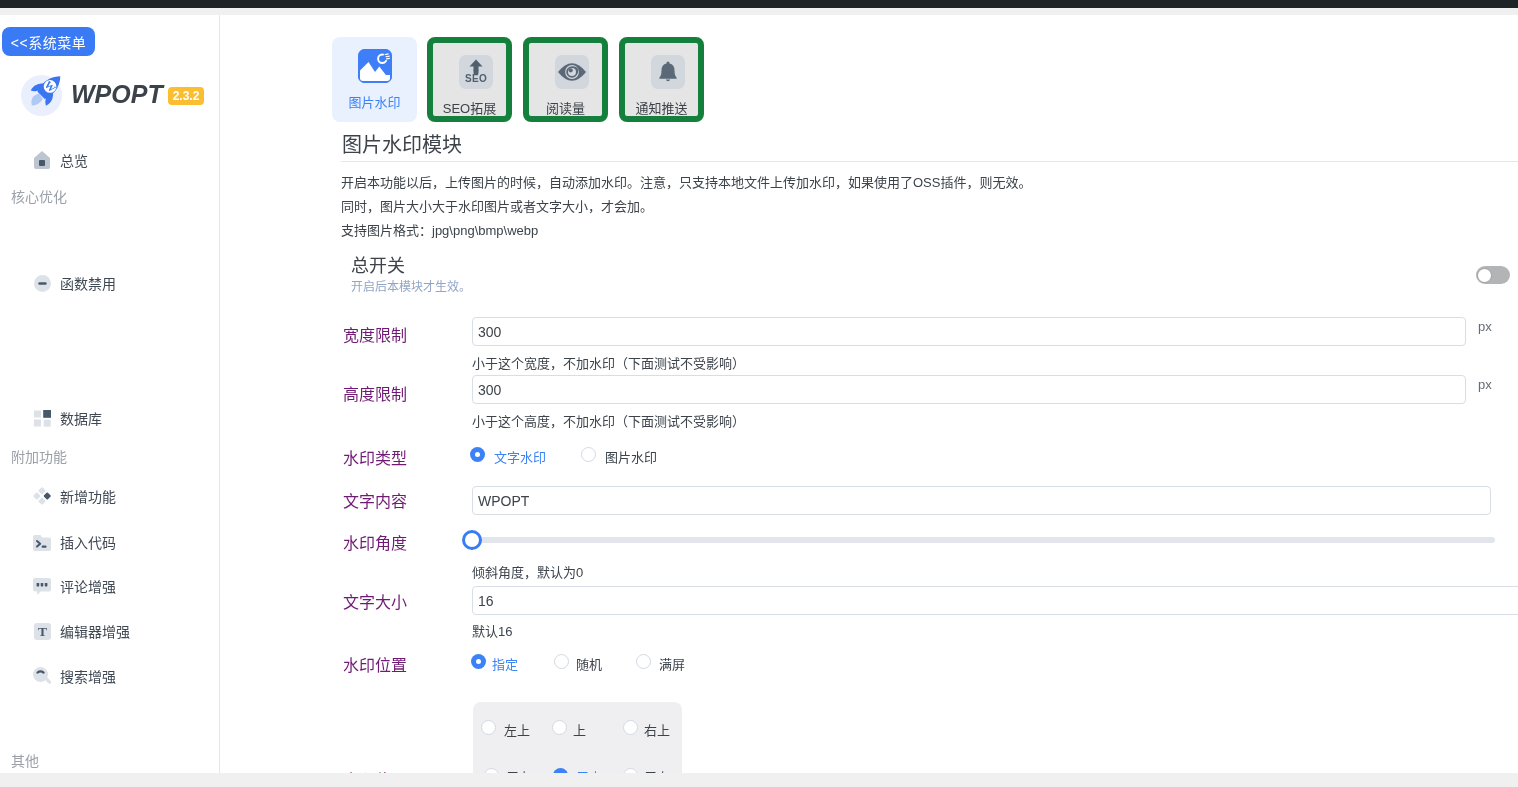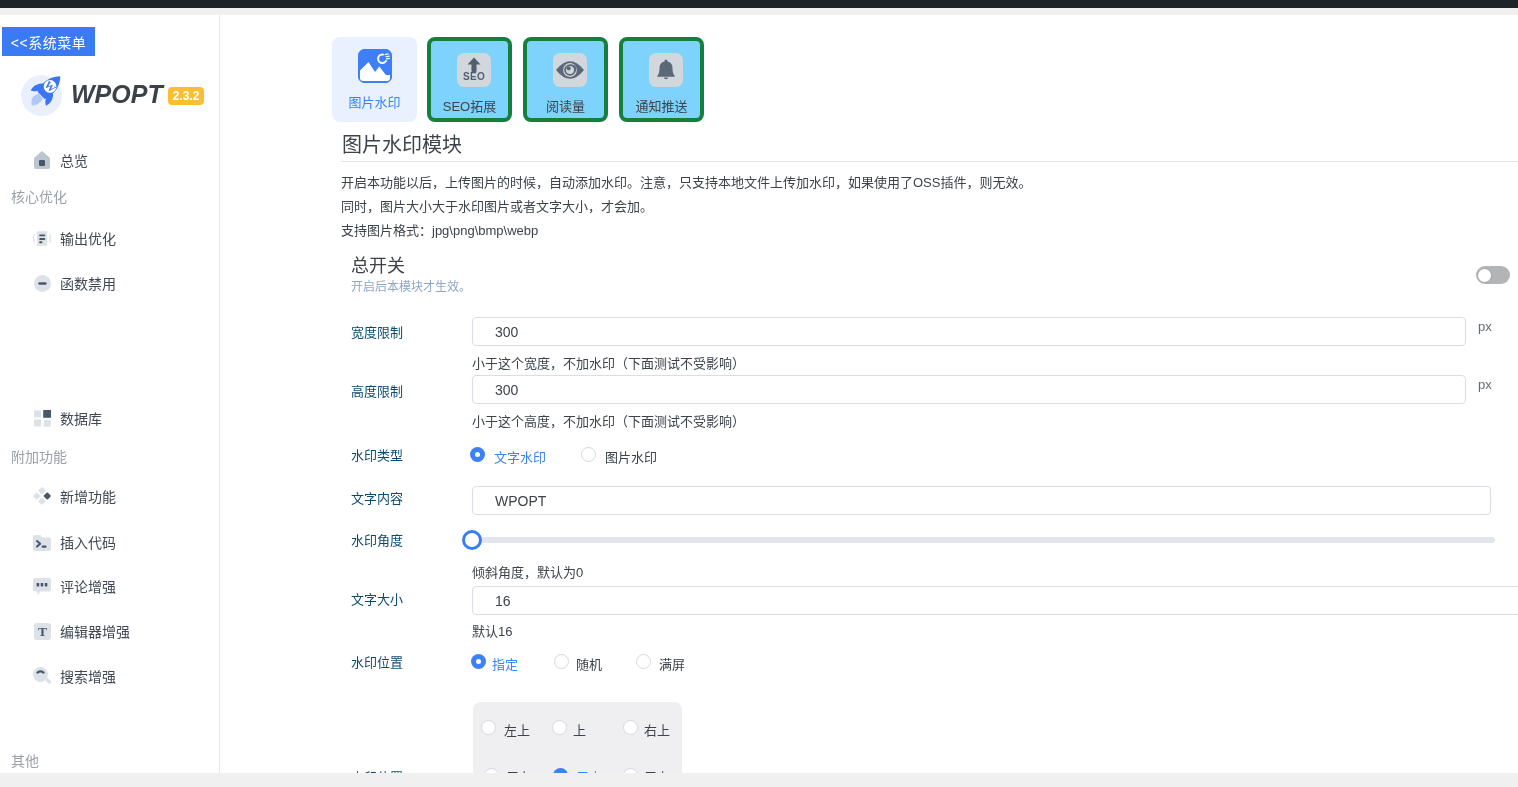--- a/index.html
+++ b/index.html
@@ -1,43 +1,43 @@
 <!DOCTYPE html>
 <html><head><meta charset="utf-8"><style>
 *{margin:0;padding:0;box-sizing:border-box}
 html,body{width:1518px;height:787px;background:#f0f0f1;font-family:"Liberation Sans","Noto Sans CJK SC","Noto Sans SC",sans-serif;overflow:hidden}
 #topbar{position:absolute;left:0;top:0;width:1518px;height:8px;background:#1d2327}
 #app{position:absolute;left:0;top:15px;width:1518px;height:758px;background:#fff;overflow:hidden}
 #sidebar{position:absolute;left:0;top:0;width:220px;height:758px;background:#fff;border-right:1px solid #e4e6ea}
-#sysbtn{position:absolute;left:2px;top:12px;width:93px;height:29px;background:#3b7af5;border-radius:0;color:#fff;font-size:14px;display:flex;align-items:center;justify-content:center;letter-spacing:0.5px}
+#sysbtn{position:absolute;left:2px;top:12px;width:93px;height:29px;background:#3b7af5;border-radius:8px;color:#fff;font-size:14px;display:flex;align-items:center;justify-content:center;letter-spacing:0.5px}
 #logocircle{position:absolute;left:21px;top:60px;width:41px;height:41px;border-radius:50%;background:#e9effc}
 #wpopt{position:absolute;left:71px;top:65px;font-size:25px;font-weight:bold;font-style:italic;color:#3b4249;letter-spacing:0px}
 #badge{position:absolute;left:168px;top:72px;width:36px;height:18px;background:#fbbe30;border-radius:4px;color:#fff;font-size:12px;font-weight:bold;display:flex;align-items:center;justify-content:center}
 .mitem{position:absolute;left:11px;width:198px;height:38px;display:flex;align-items:center}
 .mico{position:absolute;left:22px;width:18px;height:18px;display:flex;align-items:center;justify-content:center}
 .mtxt{position:absolute;left:49px;font-size:14px;color:#3f4853}
 .mlabel{position:absolute;left:11px;font-size:14px;color:#9ba1a9}
 .mitem.active{background:#e8f1fe;border-radius:8px}
 .mitem.active .mtxt{color:#3b7cf2}
 
-.card{position:absolute;top:22px;width:85px;height:85px;border-radius:8px;background:#7dd3fc;border:4px solid #15803d}
+.card{position:absolute;top:22px;width:85px;height:85px;border-radius:8px;background:#e5e5e5;border:6px solid #15803d}
 .card.active{background:#e8f1fd;border:none}
 .cardico{position:absolute;left:25.5px;top:12px;width:34px;height:34px;border-radius:7px;background:#d2d6dd;display:flex;align-items:center;justify-content:center}
 .card.active .cardico{background:#3e7ef7}
 .cardtxt{position:absolute;left:0;top:55px;width:100%;text-align:center;font-size:13px;color:#3c434a}
 .card.active .cardtxt{color:#3b82f6}
 #title{position:absolute;left:342px;top:114px;font-size:20px;color:#3c434a}
 #hr{position:absolute;left:341px;top:146px;width:1177px;height:1px;background:#e6e7e9}
 #desc{position:absolute;left:341px;top:156px;font-size:13px;line-height:23.8px;color:#3c434a}
 #h2sw{position:absolute;left:351px;top:236px;font-size:18px;color:#3c434a}
 #h2sub{position:absolute;left:351px;top:262px;font-size:12px;color:#92a5c6}
 #toggle{position:absolute;left:1476px;top:251px;width:34px;height:18px;border-radius:9px;background:#b3b4b6}
 #toggle .knob{position:absolute;left:1px;top:1.5px;width:15px;height:15px;border-radius:50%;background:#fff;border:1px solid #9da0a3}
-.flabel{position:absolute;left:351px;font-size:13px;color:#0c4a6e}
-.finput{position:absolute;left:472px;height:29px;border:1px solid #d8dde6;border-radius:4px;background:#fff;font-size:14px;color:#3c434a;display:flex;align-items:center;padding-left:22px}
+.flabel{position:absolute;left:343px;font-size:16px;color:#701a75}
+.finput{position:absolute;left:472px;height:29px;border:1px solid #d8dde6;border-radius:4px;background:#fff;font-size:14px;color:#3c434a;display:flex;align-items:center;padding-left:5px}
 .fhint{position:absolute;left:472px;font-size:13px;color:#3c434a}
 .pxs{position:absolute;left:1478px;font-size:13px;color:#646d76}
 .radio{position:absolute;width:15px;height:15px;border-radius:50%;background:#fff;border:1px solid #d3d9e0}
 .radio.on{background:#3b82f6;border:none}
 .radio.on:after{content:"";position:absolute;left:5px;top:5px;width:5px;height:5px;border-radius:50%;background:#fff}
 .rtxt{position:absolute;font-size:13px;color:#3c434a}
 .rtxt.on{color:#3b82f6}
 #slider{position:absolute;left:472px;top:522px;width:1023px;height:6px;border-radius:3px;background:#e2e5eb}
 #sthumb{position:absolute;left:462px;top:515px;width:20px;height:20px;border-radius:50%;background:#fff;border:3px solid #377ef5}
 #panel{position:absolute;left:473px;top:687px;width:209px;height:140px;background:#efeff1;border-radius:8px}
@@ -48,33 +48,20 @@
 <div class="mitem" style="top:126px">
         <span class="mico">
           <svg width="16" height="18" viewBox="0 0 16 18">
             <path d="M8 0 L16 7 L16 16 Q16 18 14 18 L2 18 Q0 18 0 16 L0 7 Z" fill="#bdc5d0"></path>
             <rect x="5" y="9" width="6" height="6" rx="1" fill="#47586b"></rect>
           </svg>
         </span>
         <span class="mtxt">总览</span>
       </div>
 <div class="mlabel" style="top:171px">核心优化</div>
-<div class="mitem" style="top:204px">
-        <span class="mico">
-          <svg width="22" height="19" viewBox="0 0 22 19">
-            <path d="M4.5 2 Q4 0.5 5.5 0.5 L16.5 0.5 Q18 0.5 17.5 2 L16.8 4 L17.5 17 Q18 18.5 16.5 18.5 L5.5 18.5 Q4 18.5 4.5 17 L5.2 15 Z" fill="#dde1e8"></path>
-            <rect x="7.5" y="4.5" width="7.5" height="2.4" rx="1.2" fill="#47586b"></rect>
-            <rect x="7.5" y="8.8" width="7.5" height="2.4" rx="1.2" fill="#47586b"></rect>
-            <rect x="7.5" y="13" width="4" height="2.4" rx="1.2" fill="#47586b"></rect>
-            <path d="M1.5 5 Q0 9.5 1.5 14" stroke="#dde1e8" stroke-width="1.6" fill="none" stroke-linecap="round"></path>
-            <path d="M20.5 5 Q22 9.5 20.5 14" stroke="#dde1e8" stroke-width="1.6" fill="none" stroke-linecap="round"></path>
-          </svg>
-        </span>
-        <span class="mtxt">输出优化</span>
-      </div>
 <div class="mitem" style="top:249px">
         <span class="mico">
           <svg width="17" height="17" viewBox="0 0 17 17">
             <circle cx="8.5" cy="8.5" r="8.5" fill="#dde1e8"></circle>
             <rect x="4.3" y="7.2" width="8.4" height="2.6" rx="1.3" fill="#47586b"></rect>
           </svg>
         </span>
         <span class="mtxt">函数禁用</span>
       </div>
 <div class="mitem" style="top:384px">

